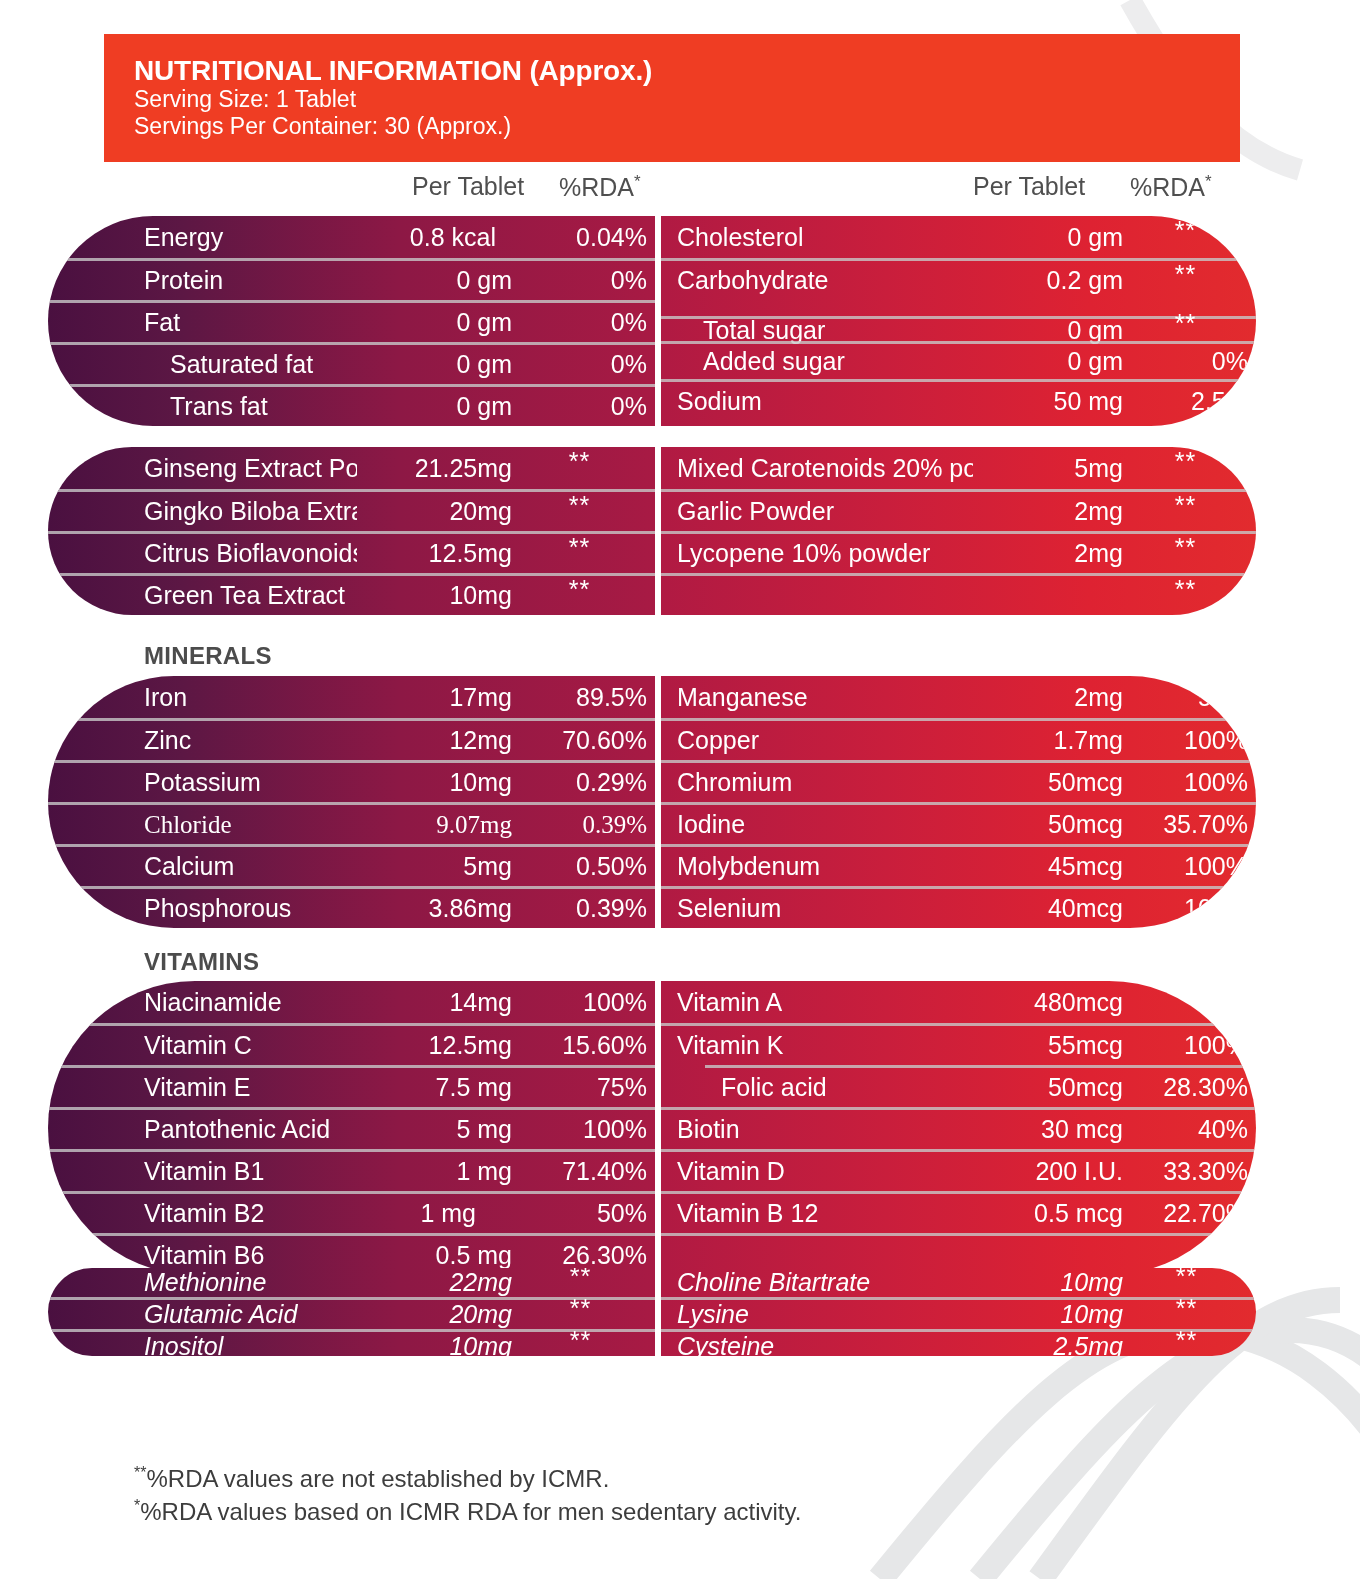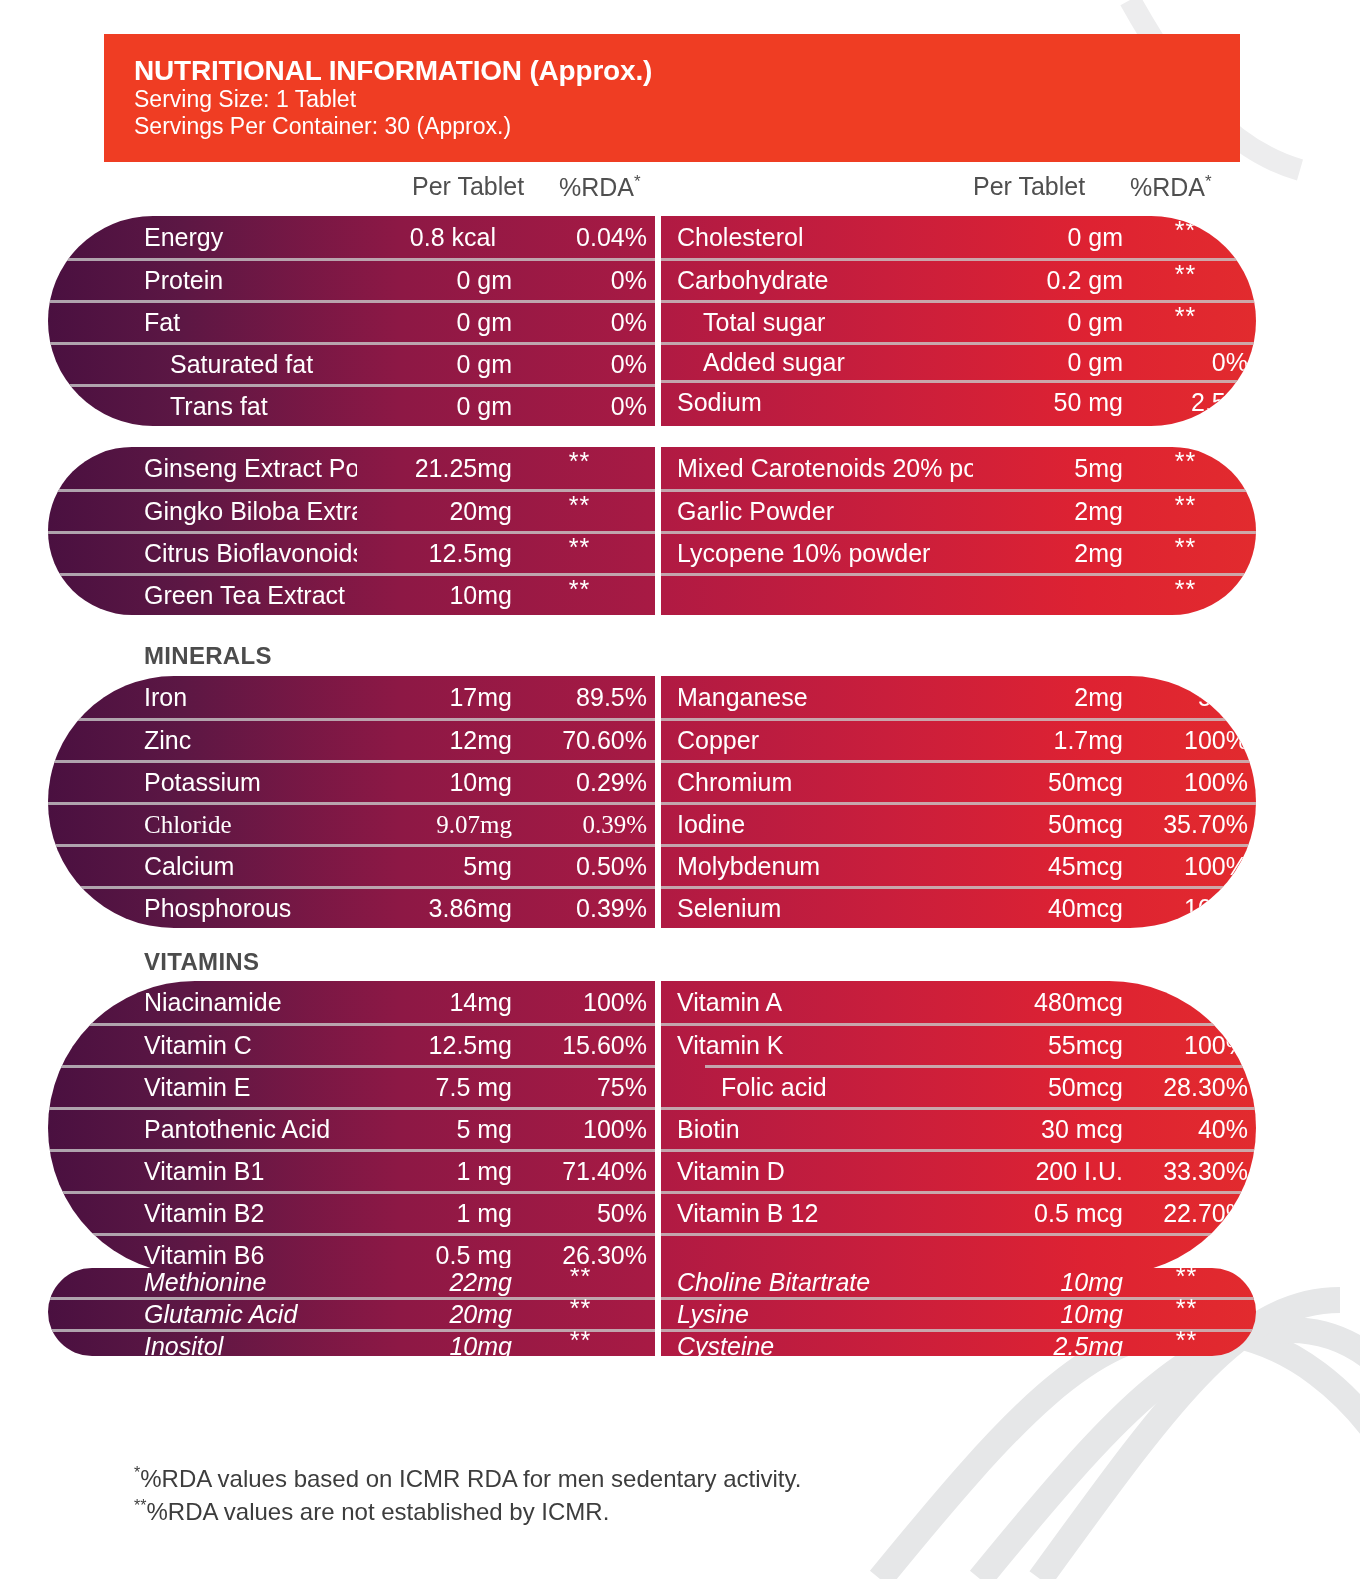--- a/index.html
+++ b/index.html
@@ -244,21 +244,21 @@
           <div class="row" style="height: 42px;">
             <div class="cell-name">Cholesterol</div>
             <div class="cell-val">0 gm</div>
             <div class="cell-rda stars"><span class="stars-glyph">**</span></div>
           </div>
           <div class="row" style="height: 42px;">
             <div class="cell-name">Carbohydrate</div>
             <div class="cell-val">0.2 gm</div>
             <div class="cell-rda stars"><span class="stars-glyph">**</span></div>
           </div>
-          <div class="row" style="height: 42px;">
+          <div class="row" style="height: 25px; margin-top: 16px;">
             <div class="cell-name indent">Total sugar</div>
             <div class="cell-val">0 gm</div>
             <div class="cell-rda stars"><span class="stars-glyph">**</span></div>
           </div>
           <div class="row" style="height: 38px;">
             <div class="cell-name indent">Added sugar</div>
             <div class="cell-val">0 gm</div>
             <div class="cell-rda">0%</div>
           </div>
           <div class="row" style="height: 42px; padding-left: 16px;">
@@ -404,21 +404,21 @@
           <div class="row" style="height: 42px;">
             <div class="cell-name">Pantothenic Acid</div>
             <div class="cell-val">5 mg</div>
             <div class="cell-rda">100%</div>
           </div>
           <div class="row" style="height: 42px;">
             <div class="cell-name">Vitamin B1</div>
             <div class="cell-val">1 mg</div>
             <div class="cell-rda">71.40%</div>
           </div>
-          <div class="row" style="height: 42px;">
+          <div class="row" style="height: 42px; gap: 36px;">
             <div class="cell-name">Vitamin B2</div>
             <div class="cell-val">1 mg</div>
             <div class="cell-rda">50%</div>
           </div>
           <div class="row" style="height: 42px;">
             <div class="cell-name">Vitamin B6</div>
             <div class="cell-val">0.5 mg</div>
             <div class="cell-rda">26.30%</div>
           </div>
         </div>
@@ -496,20 +496,20 @@
             <div class="cell-name">Cysteine</div>
             <div class="cell-val">2.5mg</div>
             <div class="cell-rda stars"><span class="stars-glyph">**</span></div>
           </div>
         </div>
       </div>
     </div>
 
   <div class="footnotes">
     <div class="footnote">
+      <sup>**</sup><span>%RDA values are not established by ICMR.</span>
+    </div>
+    <div class="footnote">
       <sup>*</sup><span>%RDA values based on ICMR RDA for men sedentary activity.</span>
     </div>
-    <div class="footnote">
-      <sup>**</sup><span>%RDA values are not established by ICMR.</span>
-    </div>
   </div>
 
 </div>
 
 </body></html>

